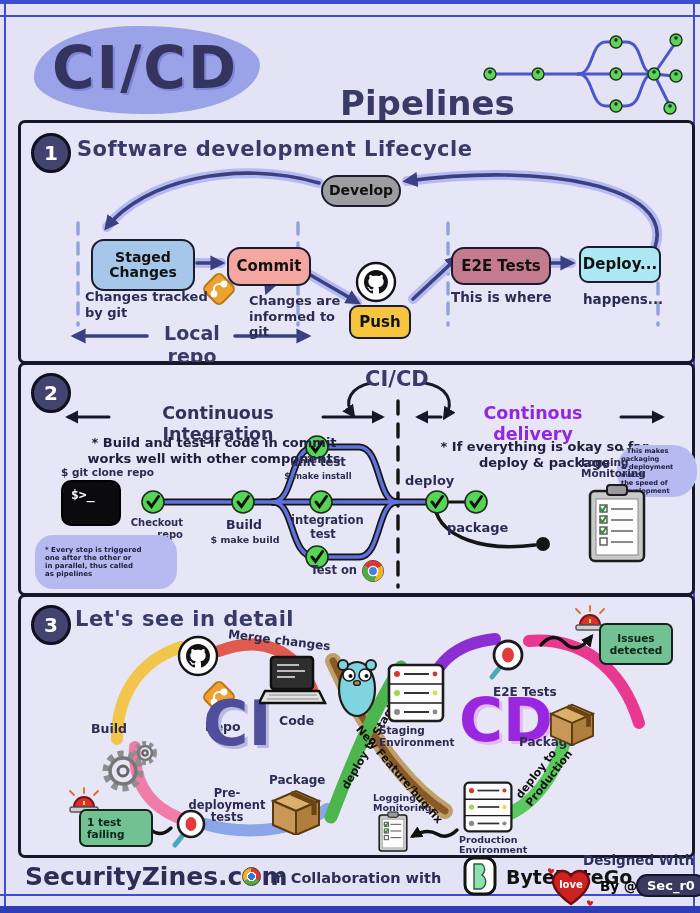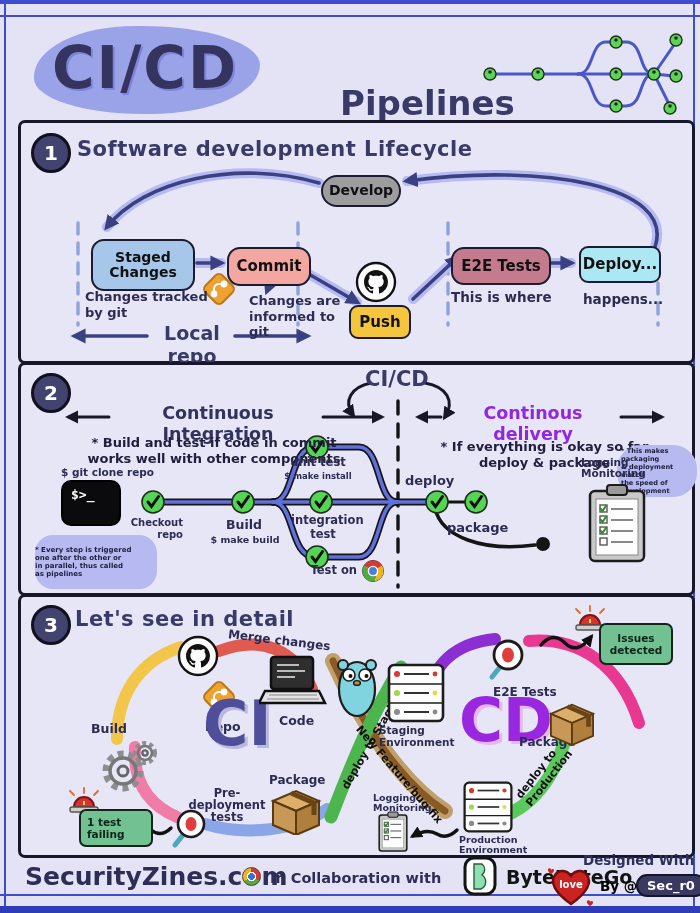--- a/index.html
+++ b/index.html
@@ -282,21 +282,21 @@
         <rect x="13" y="55" width="7" height="7" fill="#fff"></rect>
           <line x1="24" y1="59" x2="46" y2="59"></line>
       </g>
       <g stroke="#2f8f2f" stroke-width="2" fill="none">
         <path d="M13 25 l2.5 3 l4 -6"></path>
           <path d="M13 36 l2.5 3 l4 -6"></path>
           <path d="M13 47 l2.5 3 l4 -6"></path>
       </g>
     </svg>
 
-    <div class="blob-note ml" style="left:14px;top:170px;width:122px;height:48px;font-size:7px;padding:3px 0;border-radius:18px;">* Every step is triggered
+    <div class="blob-note ml" style="left:14px;top:170px;width:122px;height:48px;font-size:7px;padding:3px 10px;border-radius:18px;">* Every step is triggered
 one after the other or
 in parallel, thus called
 as pipelines</div>
   </div>
 
   <div class="sec" style="top:594px;height:258px;">
     <svg class="abs" style="left:0;top:0;" width="671" height="258" viewBox="0 0 671 258">
       <defs>
         <marker id="ahb3" viewBox="0 0 10 10" refX="7" refY="5" markerWidth="3.6" markerHeight="3.6" orient="auto-start-reverse">
           <path d="M0 0 L10 5 L0 10 z" fill="#111"></path>

